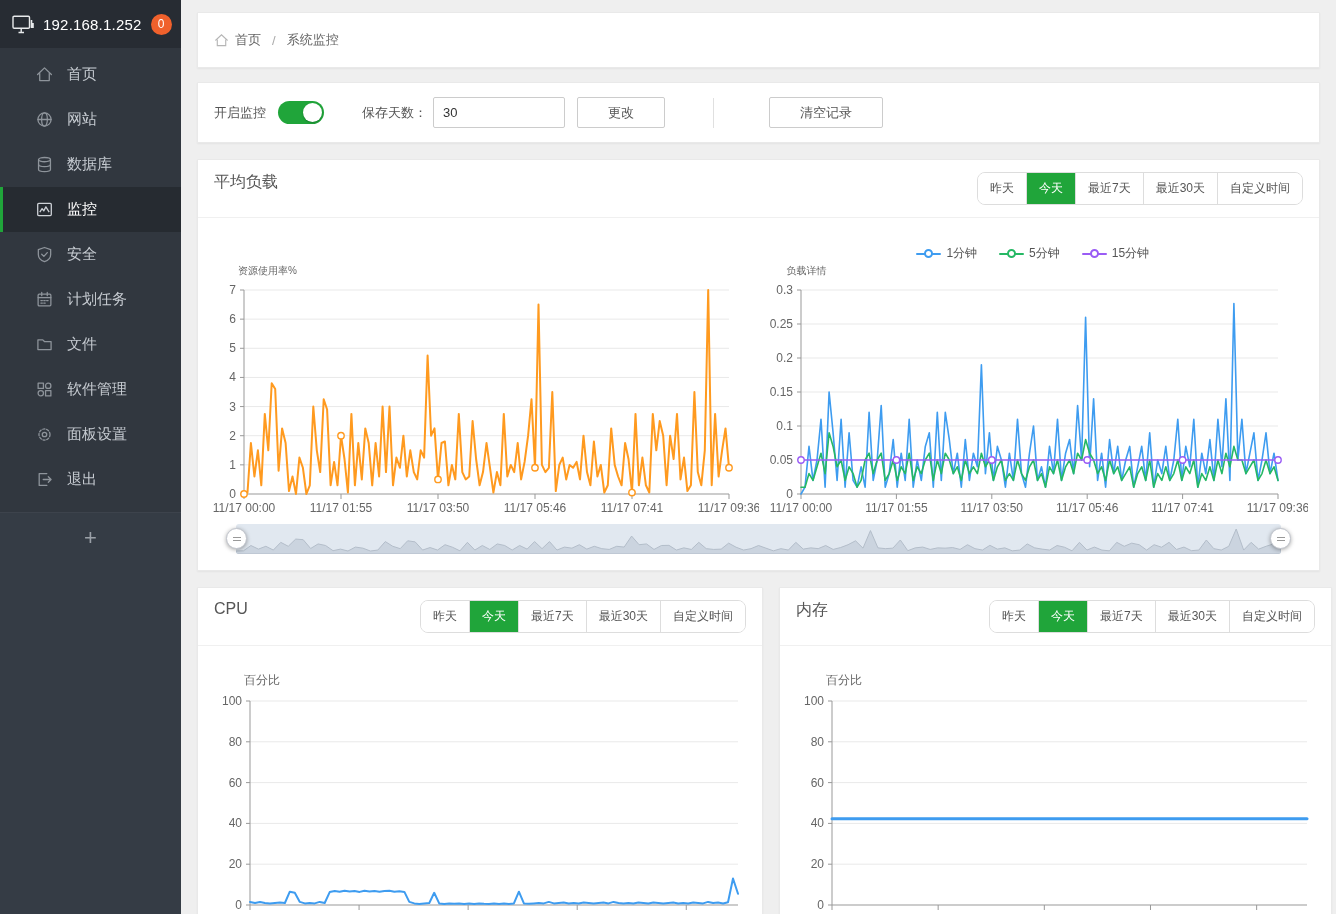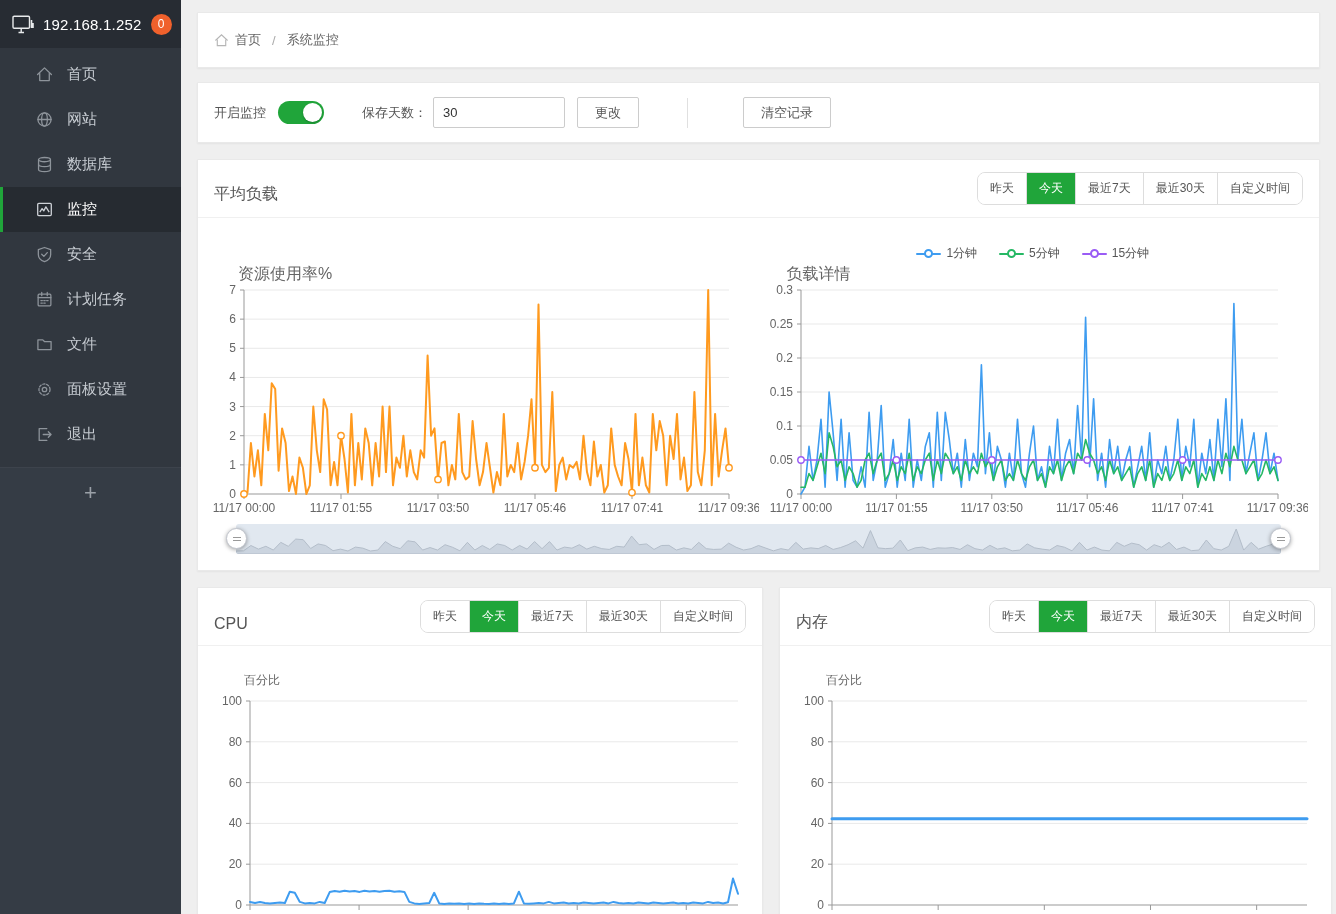--- a/index.html
+++ b/index.html
@@ -31,45 +31,45 @@
   .crumb-home { display:flex; align-items:center; gap:6px; cursor:pointer; }
 
   .controls-card { padding:14px 16px; margin-bottom:16px; display:flex; align-items:center; }
   .ctl-label { font-size:13px; color:#555; }
   .toggle { width:46px; height:23px; background:#20a53a; border-radius:12px; margin-left:12px; position:relative; cursor:pointer; }
   .toggle .knob { position:absolute; right:2px; top:2px; width:19px; height:19px; border-radius:50%; background:#fff;
                   box-shadow:0 1px 2px rgba(0,0,0,.25); }
   .days-label { margin-left:38px; font-size:13px; }
   .days-input { margin-left:6px; width:132px; height:31px; border:1px solid #ccc; border-radius:2px; padding:0 9px;
                 font-size:13px; color:#333; font-family:inherit; }
-  .btn { height:31px; padding:0 17px; background:#fff; border:1px solid #ccc; border-radius:2px; font-size:13px;
+  .btn { height:31px; padding:0 30px; background:#fff; border:1px solid #ccc; border-radius:2px; font-size:13px;
          color:#555; cursor:pointer; font-family:inherit; }
   .btn-apply { margin-left:12px; }
   .v-divider { width:1px; height:30px; background:#e0e0e0; margin:0 55px 0 48px; }
 
   
-  .section-header { display:flex; align-items:flex-end; justify-content:space-between; padding:12px 16px; }
+  .section-header { display:flex; align-items:flex-start; justify-content:space-between; padding:12px 16px; }
   .section-title { font-size:16px; color:#555; }
   .section-divider { border-top:1px solid #f0f0f0; }
   .btn-group { display:inline-flex; border:1px solid #ddd; border-radius:8px; overflow:hidden; }
   .btn-group .tbtn { padding:7px 12px; font-size:12px; color:#555; background:#fff; border:none;
                      border-left:1px solid #ddd; cursor:pointer; white-space:nowrap; font-family:inherit; }
   .btn-group .tbtn:first-child { border-left:none; }
   .btn-group .tbtn.active { background:#20a53a; color:#fff; }
 
   .load-card { margin-bottom:16px; }
   .charts-row { display:flex; padding:24px 12px 0 12px; }
   .chart-box { width:50%; position:relative; }
   .chart-legend { height:22px; display:flex; justify-content:center; gap:22px; }
   .legend-item { display:flex; align-items:center; gap:5px; font-size:12px; color:#555; cursor:pointer; }
   .legend-marker { width:25px; height:9px; position:relative; }
   .legend-marker .lm-line { position:absolute; left:0; right:0; top:4px; height:2px; border-radius:1px; }
   .legend-marker .lm-circle { position:absolute; left:8px; top:0; width:9px; height:9px; border-radius:50%;
                               background:#fff; border:2px solid; box-sizing:border-box; }
-  .chart-ylabel { height:18px; font-size:16px; color:#666; padding-left:28px; }
+  .chart-ylabel { height:18px; font-size:10px; color:#666; padding-left:28px; }
   .plot-svg { display:block; }
 
   
   .datazoom { margin:4px 38px 0 38px; height:30px; position:relative; }
   .dz-band { position:absolute; inset:0; background:#e1e8f0; border-radius:3px; overflow:hidden; }
   .dz-handle { position:absolute; top:50%; width:21px; height:21px; margin-top:-11px; background:#fff;
                border:1px solid #c0c4cc; border-radius:50%; box-shadow:0 1px 4px rgba(0,0,0,.35); cursor:ew-resize;
                display:flex; flex-direction:column; justify-content:center; align-items:center; gap:2px; z-index:2; }
   .dz-handle i { display:block; width:8px; height:1px; background:#999; }
   .dz-left { left:-10px; } .dz-right { right:-10px; }
@@ -175,20 +175,33 @@
     <span class="side-icon">
           <svg width="17" height="17" viewBox="0 0 16 16">
             <g fill="none" stroke="#8e949b" stroke-width="1.2" stroke-linecap="round" stroke-linejoin="round">
               <path d="M1.8 3.6h4.6l1.5 1.6h6.3v7.6H1.8Z"></path>
             </g>
           </svg>
         </span>
     <span class="side-label">文件</span>
   </div>
 
+  <div class="side-item">
+    <span class="side-icon">
+          <svg width="17" height="17" viewBox="0 0 16 16">
+            <g fill="none" stroke="#8e949b" stroke-width="1.2" stroke-linecap="round" stroke-linejoin="round">
+              <rect x="2" y="2" width="5" height="5"></rect>
+              <rect x="9" y="2" width="5" height="5" rx="2.4"></rect>
+              <rect x="2" y="9" width="5" height="5" rx="2.4"></rect>
+              <rect x="9" y="9" width="5" height="5"></rect>
+            </g>
+          </svg>
+        </span>
+    <span class="side-label">软件管理</span>
+  </div>
 
   <div class="side-item">
     <span class="side-icon">
           <svg width="17" height="17" viewBox="0 0 16 16">
             <g fill="none" stroke="#8e949b" stroke-width="1.2" stroke-linecap="round" stroke-linejoin="round">
               <circle cx="8" cy="8" r="2.1"></circle>
               <circle cx="8" cy="8" r="5.2" stroke-dasharray="2.1 1.6"></circle>
             </g>
           </svg>
         </span>

